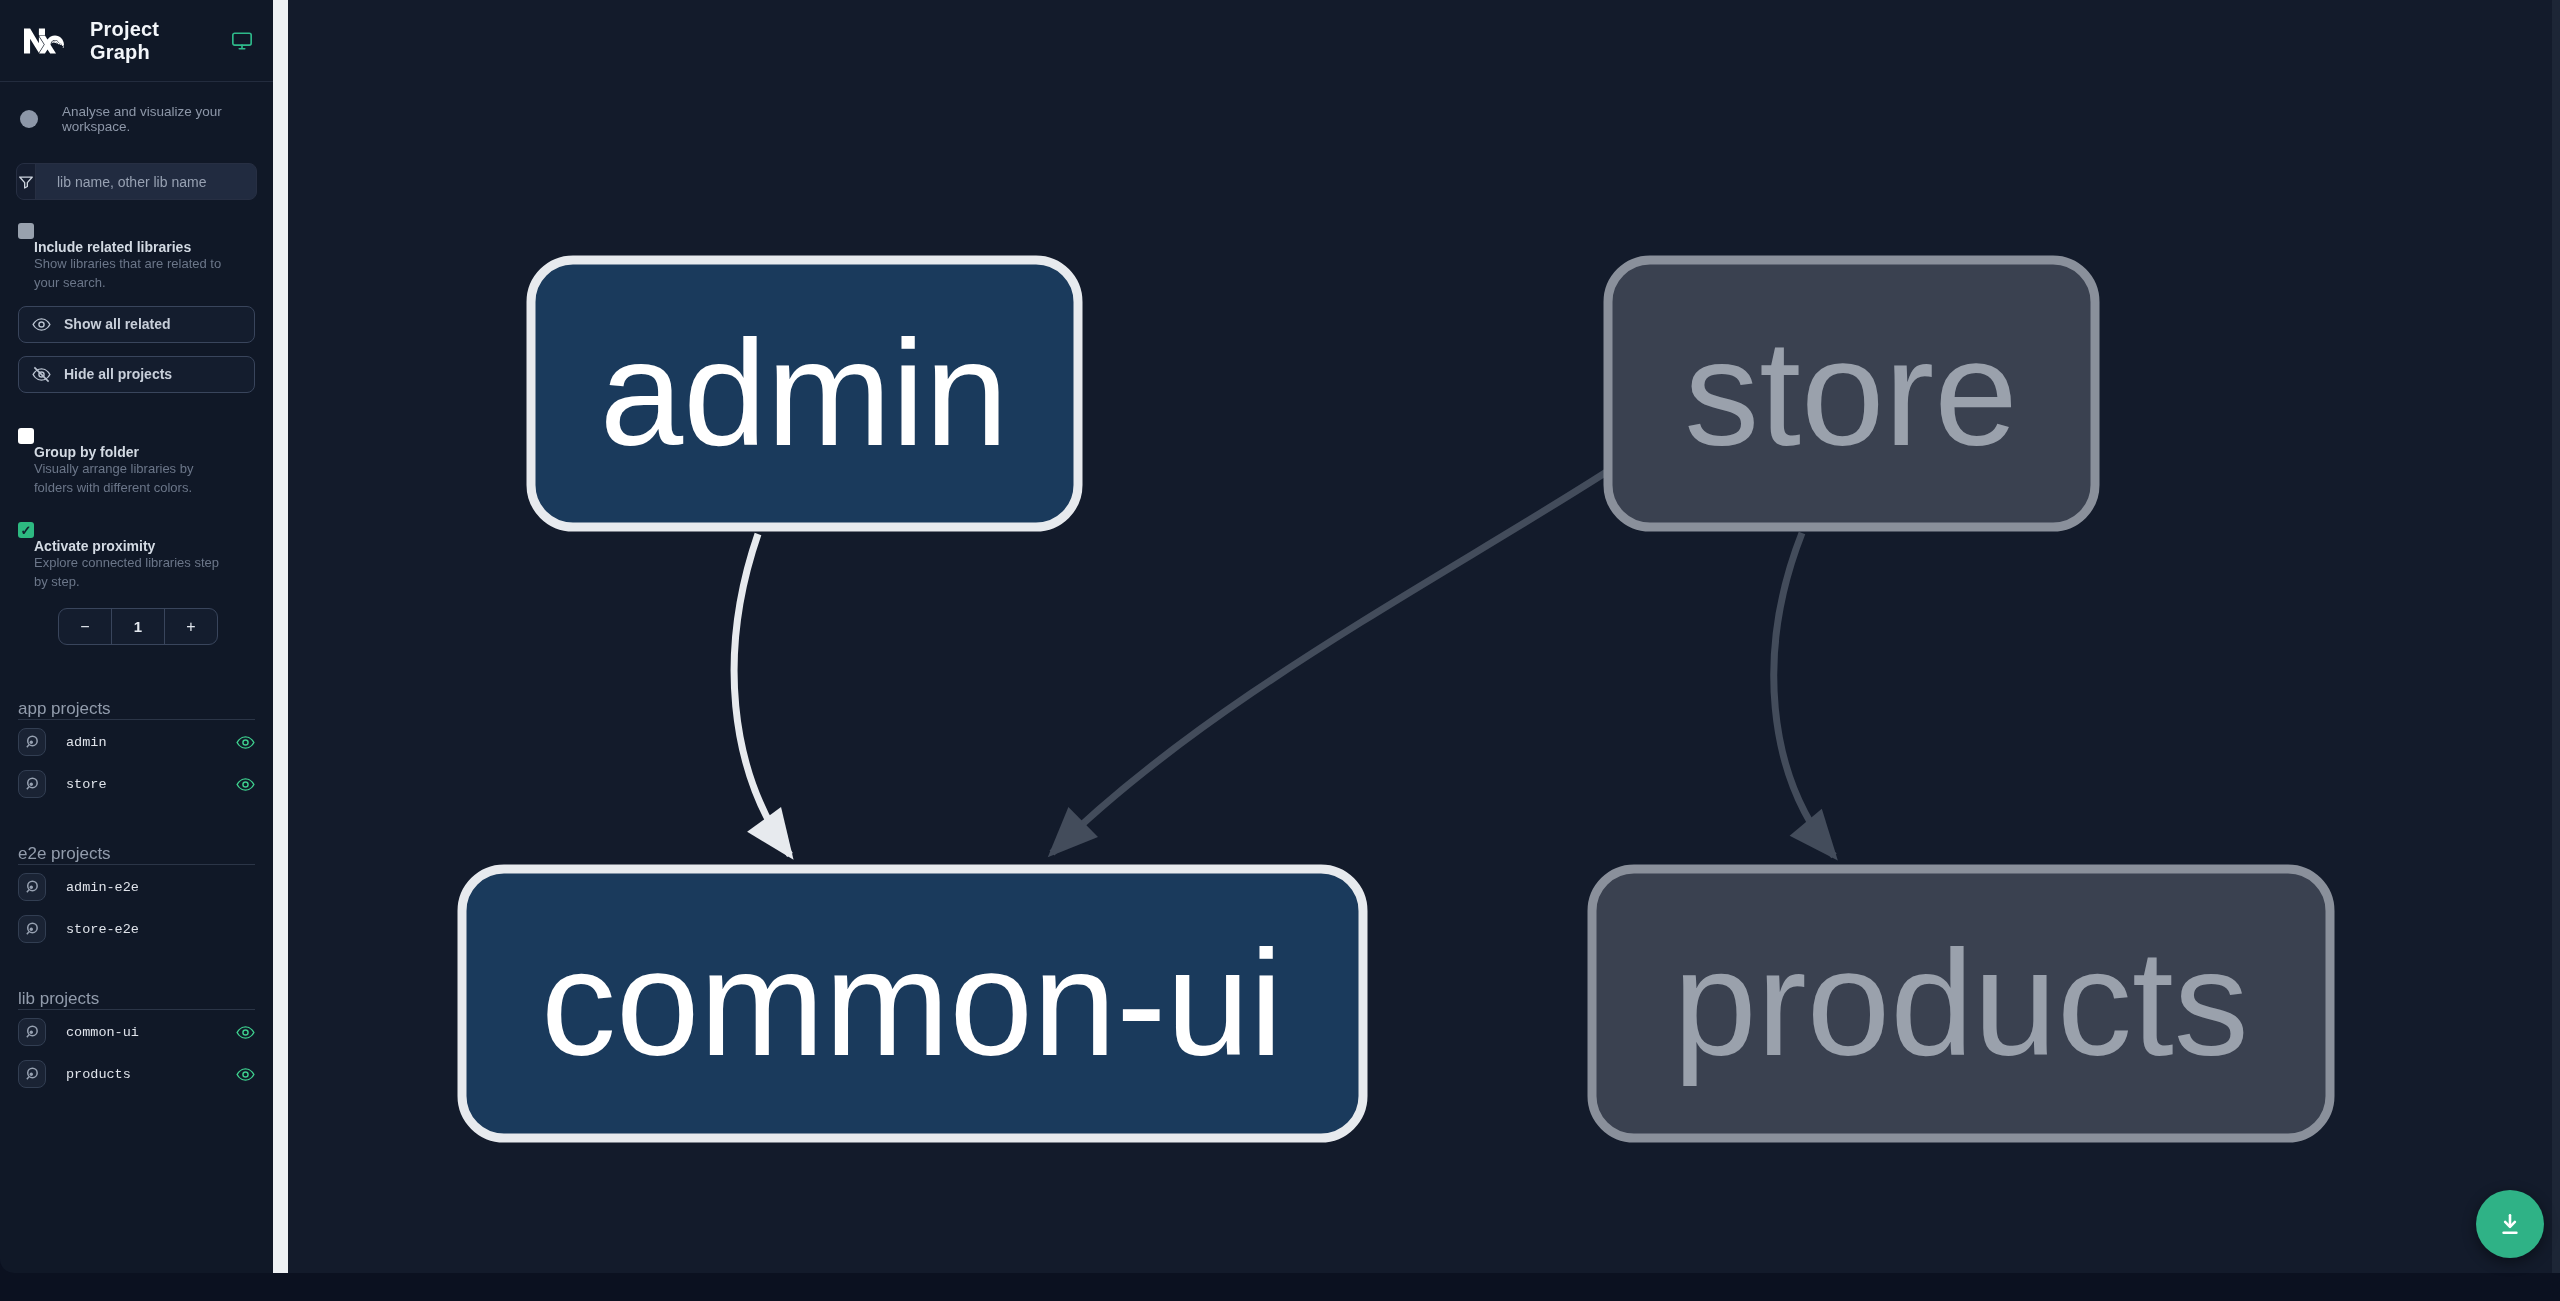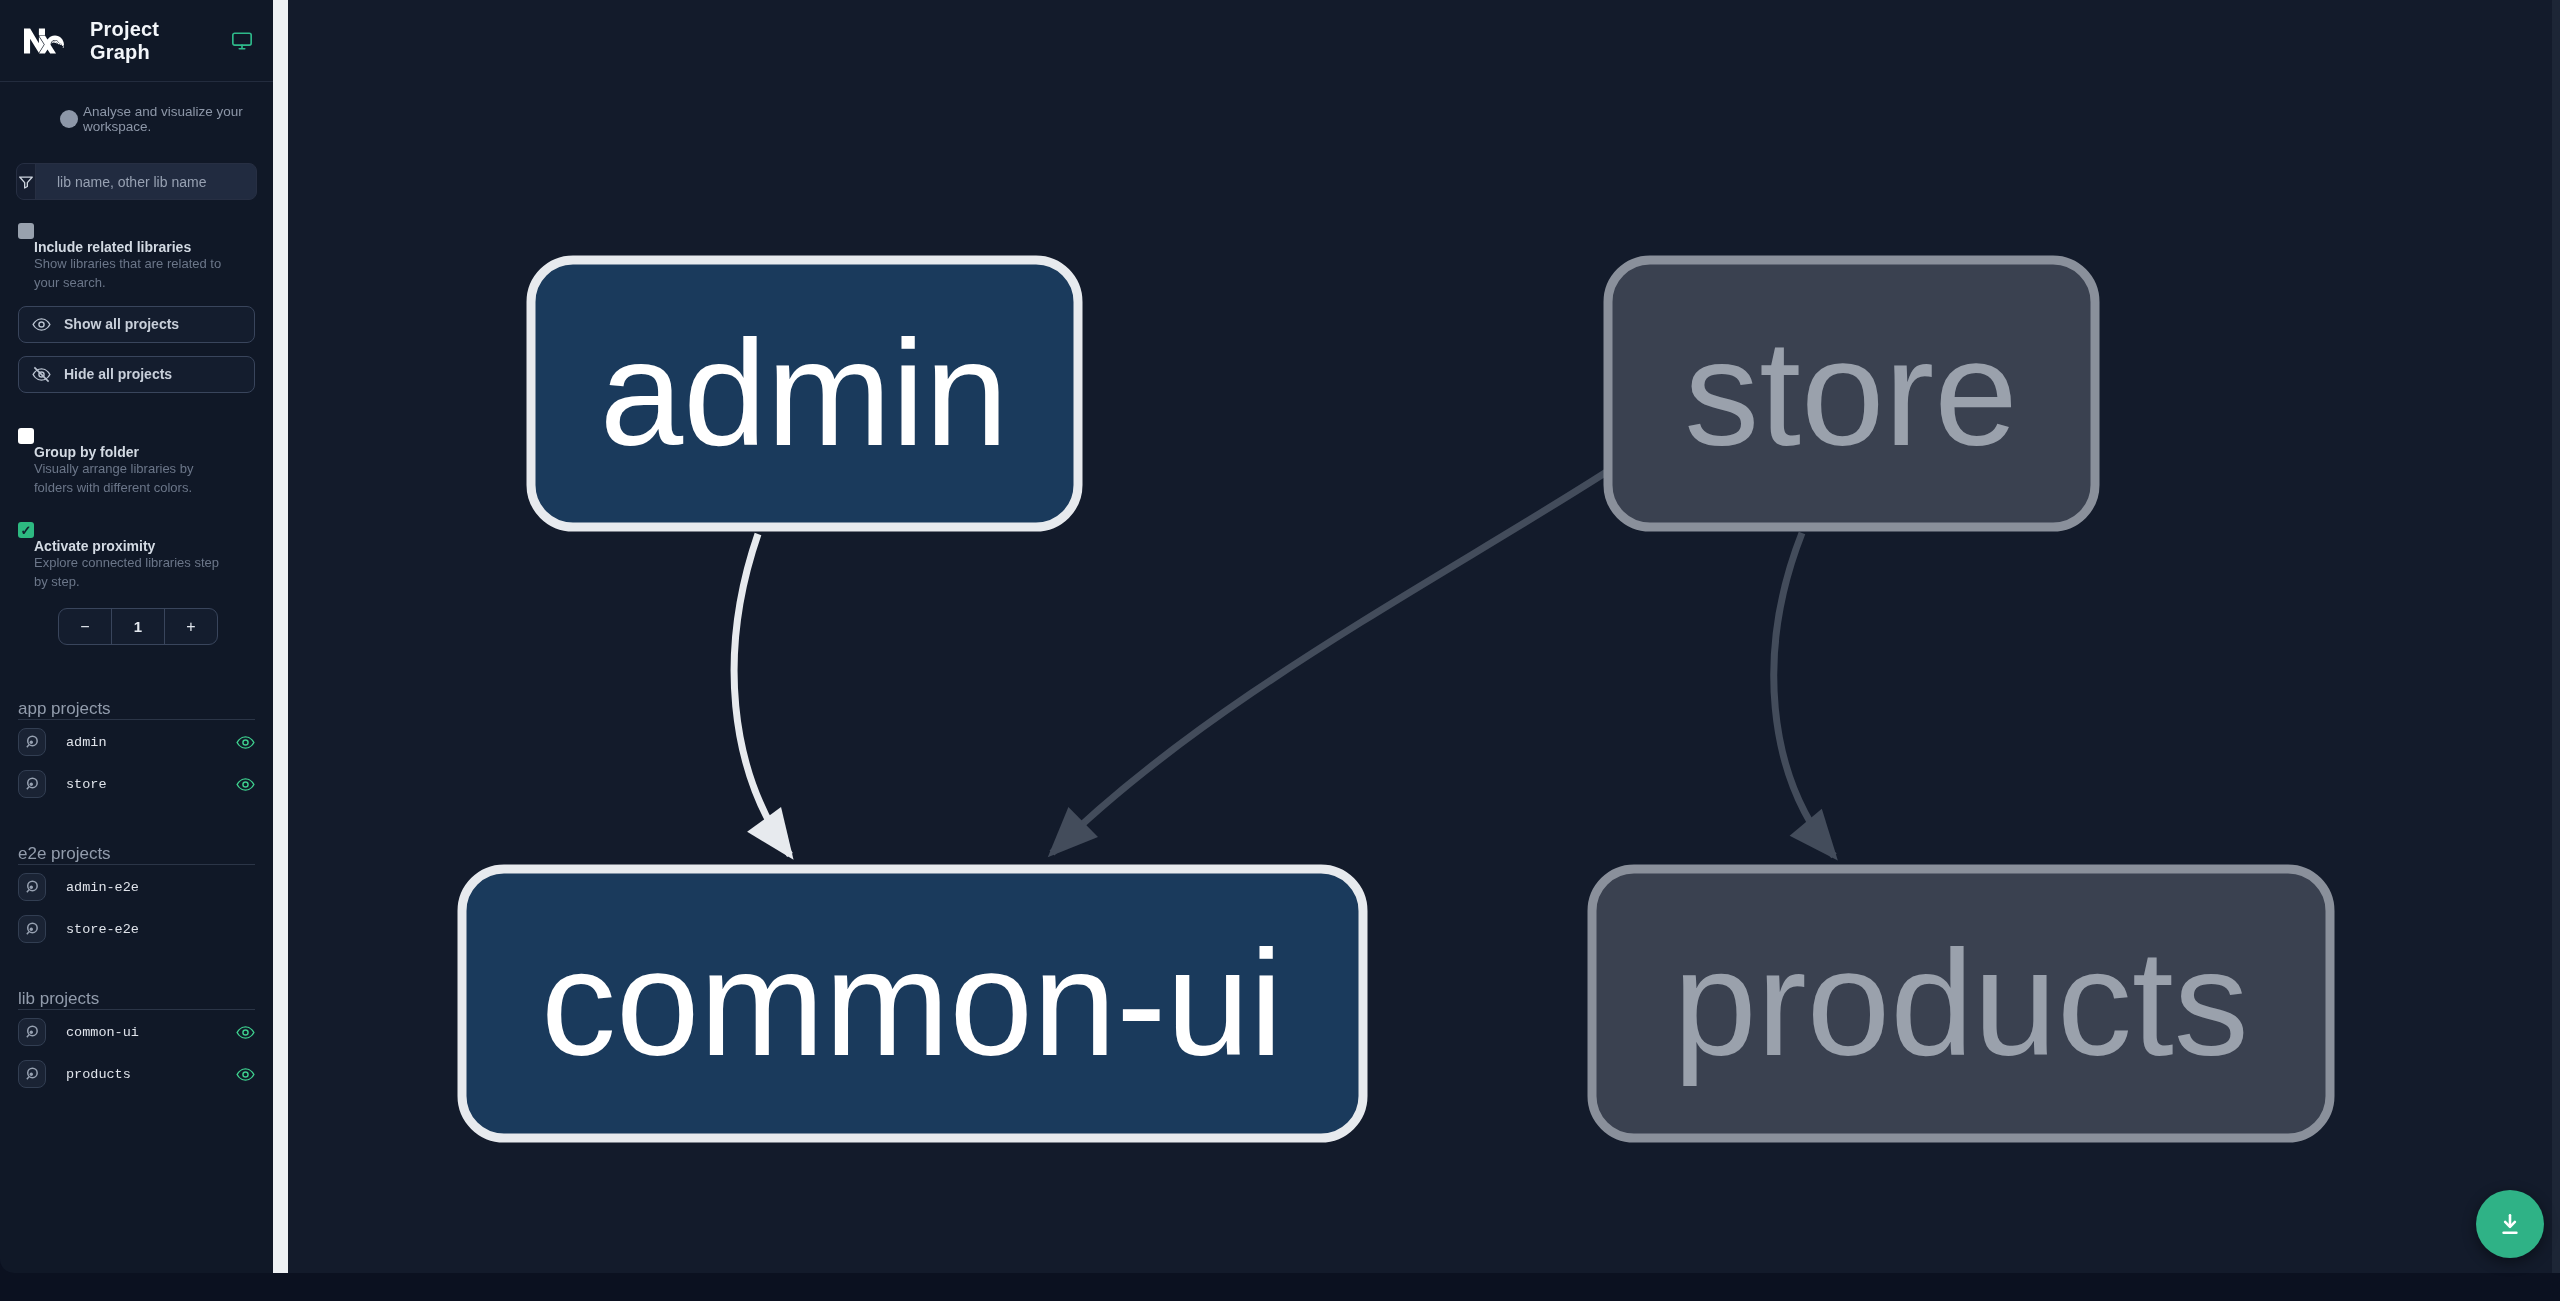--- a/index.html
+++ b/index.html
@@ -9,21 +9,21 @@
 
   
   .sidebar { position:relative; width:273px; height:100%; background:#101827; flex:0 0 273px;
              border-bottom-left-radius:14px; }
   .sb-header { height:82px; display:flex; align-items:center; padding:0 20px 0 24px;
                border-bottom:1px solid #232c3e; }
   .nx-logo { width:40px; height:40px; flex:0 0 40px; }
   .sb-title { color:#f3f6fa; font-size:20px; font-weight:700; margin-left:26px; letter-spacing:.2px; }
   .monitor-icon { margin-left:24px; display:flex; }
 
-  .tagline { display:flex; align-items:center; gap:5px; padding:22px 16px 0 20px;margin-left:40px; }
+  .tagline { display:flex; align-items:center; gap:24px; padding:22px 16px 0 20px; }
   .info-icon { width:18px; height:18px; border-radius:50%; background:#8d97a8; color:#101827;
                font-size:13px; font-weight:700; display:flex; align-items:center; justify-content:center;
                font-family:"Liberation Serif", serif; font-style:italic; flex:0 0 18px; }
   .tagline span { color:#8d97a8; font-size:13.5px; }
 
   .search { margin:29px 16px 0 16px; height:37px; display:flex; border-radius:8px; overflow:hidden;
             border:1px solid #272f43; background:#212b40; }
   .search .funnel-cell { width:44px; background:#161e30; display:flex; align-items:center; justify-content:center;
                          border-right:1px solid #272f43; }
   .search input { flex:1; background:transparent; border:none; outline:none; color:#cdd4df;
@@ -116,21 +116,21 @@
         <div class="chk-label">Include related libraries</div>
         <div class="chk-desc">Show libraries that are related to your search.</div>
       </span>
     </div>
 
     <div class="sb-btn">
       <svg width="19" height="15" viewBox="0 0 20 15" fill="none" stroke="#b9c2cf" stroke-width="1.5">
         <path d="M1.2 7.5S4.2 1.6 10 1.6s8.8 5.9 8.8 5.9-3 5.9-8.8 5.9S1.2 7.5 1.2 7.5z"></path>
           <circle cx="10" cy="7.5" r="2.7"></circle>
       </svg>
-      <span>Show all projects</span>
+      <span>Show all related</span>
     </div>
 
     <div class="sb-btn">
       <svg width="19" height="17" viewBox="0 0 20 17" fill="none" stroke="#b9c2cf" stroke-width="1.5">
         <path d="M1.2 8.5S4.2 2.6 10 2.6s8.8 5.9 8.8 5.9-3 5.9-8.8 5.9S1.2 8.5 1.2 8.5z"></path>
           <circle cx="10" cy="8.5" r="2.7"></circle>
           <path d="M2.5 1l15 15" stroke-width="1.7"></path>
       </svg>
       <span>Hide all projects</span>
     </div>

